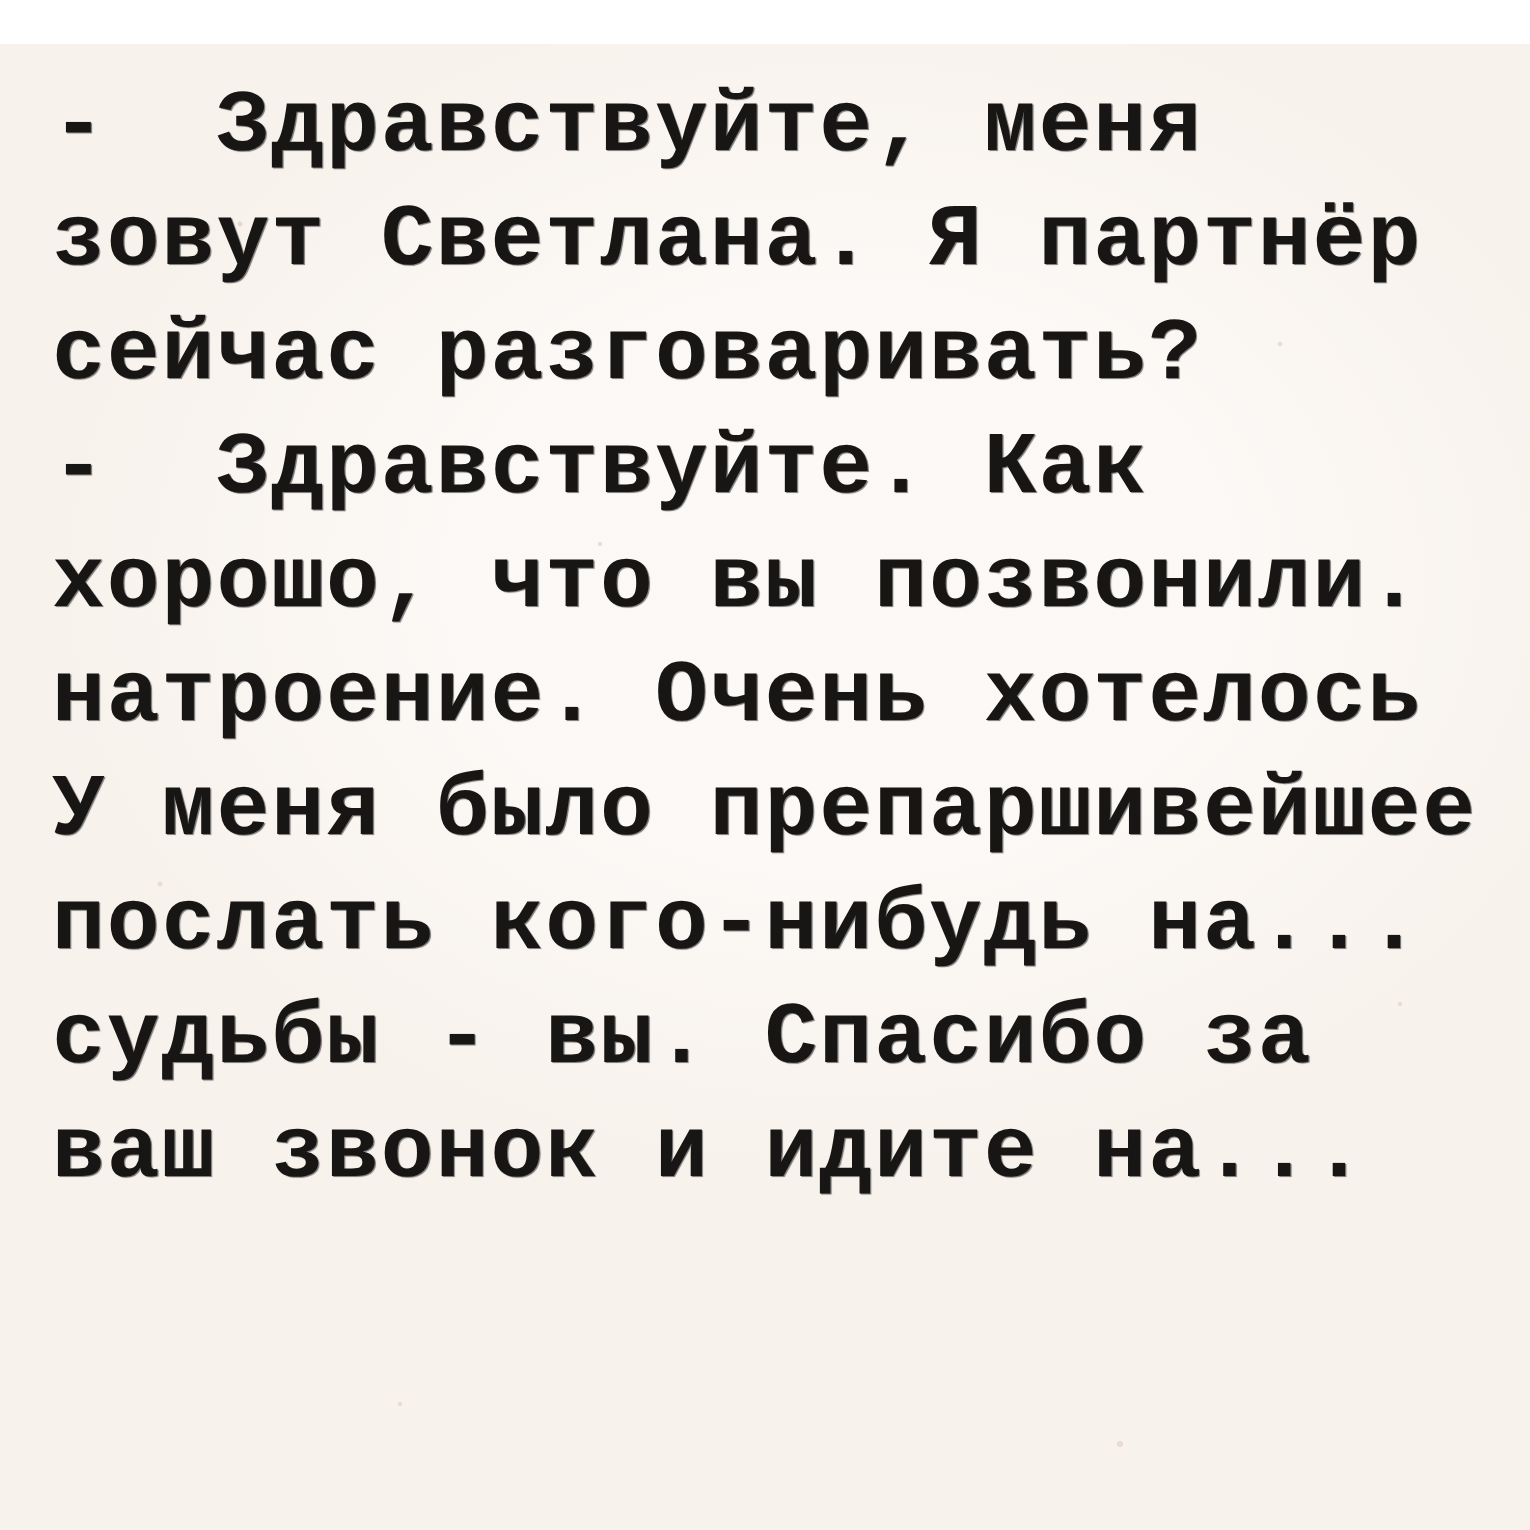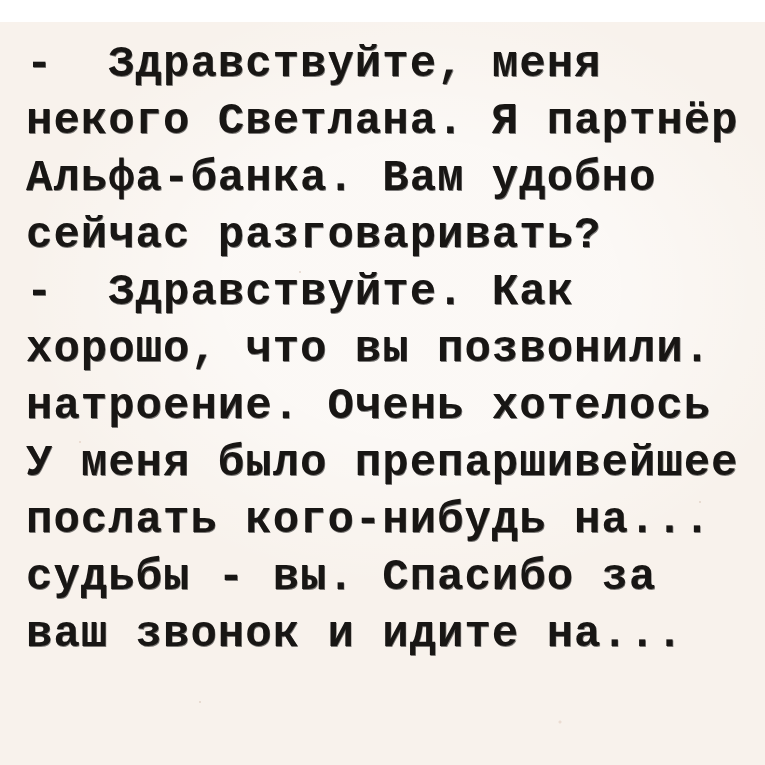--- a/index.html
+++ b/index.html
@@ -37,22 +37,21 @@
     white-space: pre;       
     text-shadow: 0.6px 0.6px 0.4px rgba(20,20,20,0.55); 
   }
 </style>
 </head>
 <body>
 
 <div class="paper" style="background-color: rgb(248, 242, 236); color: rgb(24, 22, 20);">
   <div>
     <div class="typed-line">-  Здравствуйте, меня</div>
-    <div class="typed-line">некого Светлана. Я партнёр</div>
-    <div class="typed-line">Альфа-банка. Вам удобно</div>
+    <div class="typed-line">зовут Светлана. Я партнёр</div>
     <div class="typed-line">сейчас разговаривать?</div>
     <div class="typed-line">-  Здравствуйте. Как</div>
     <div class="typed-line">хорошо, что вы позвонили.</div>
     <div class="typed-line">натроение. Очень хотелось</div>
     <div class="typed-line">У меня было препаршивейшее</div>
     <div class="typed-line">послать кого-нибудь на...</div>
     <div class="typed-line">судьбы - вы. Спасибо за</div>
     <div class="typed-line">ваш звонок и идите на...</div>
   </div>
 </div>

